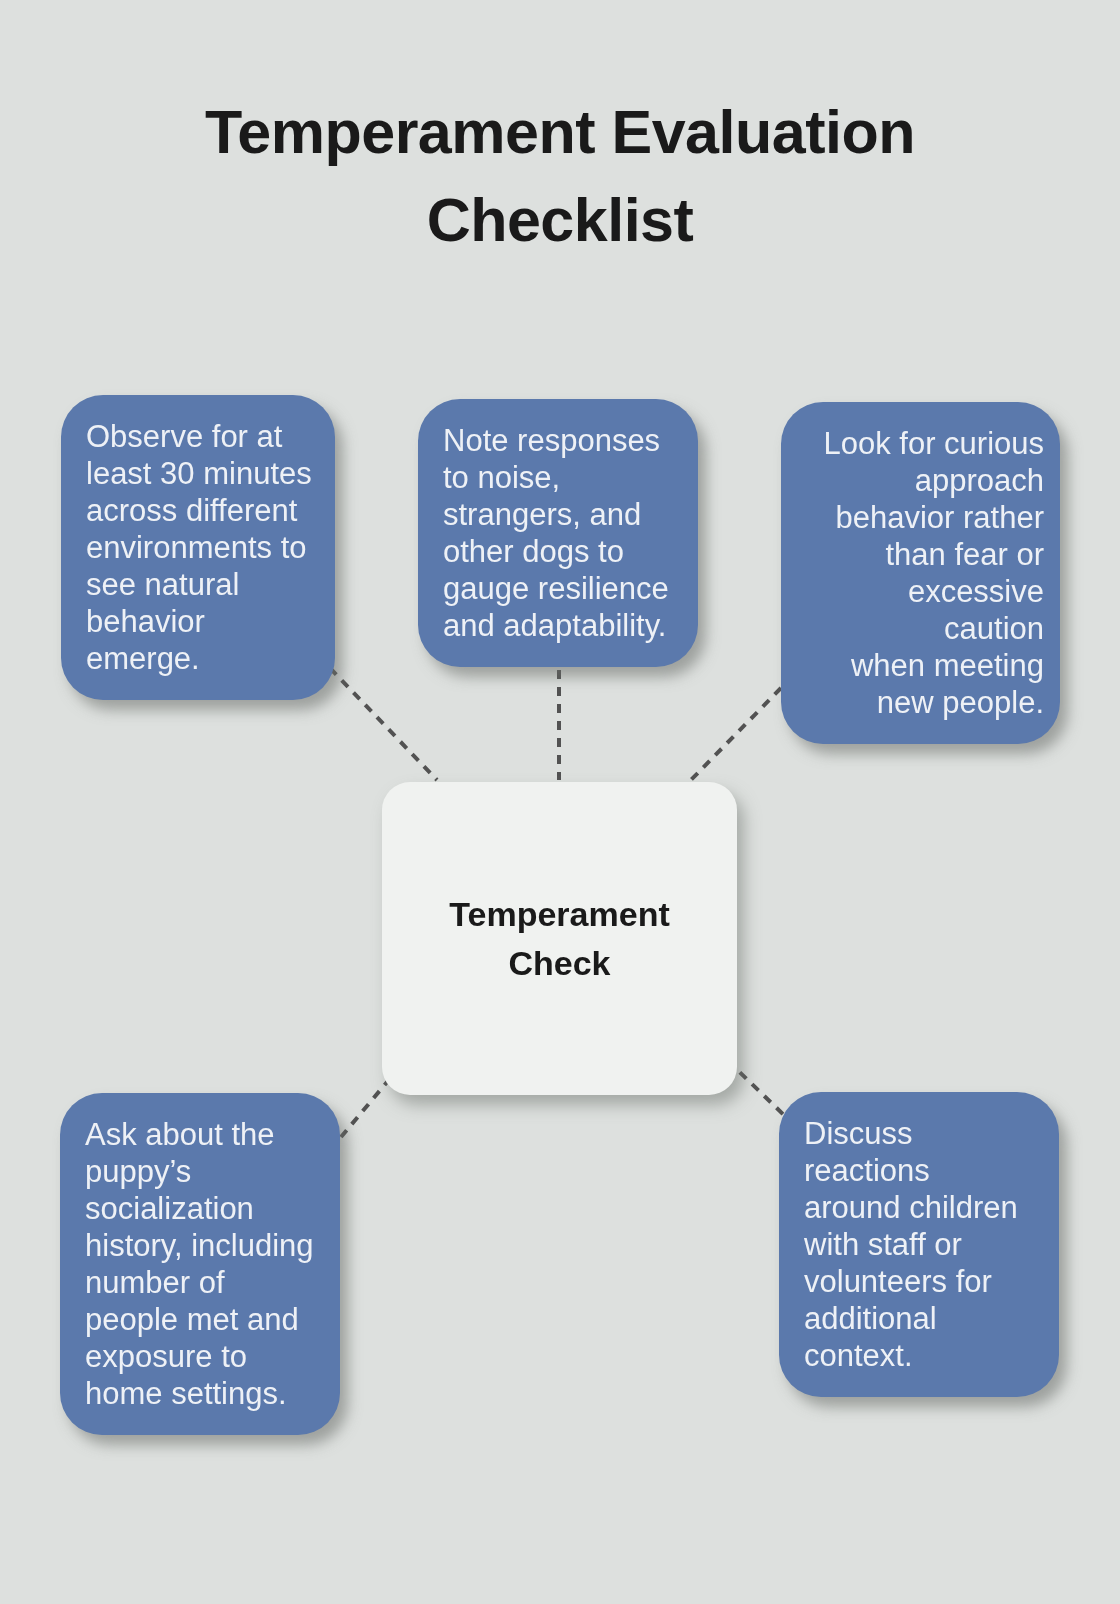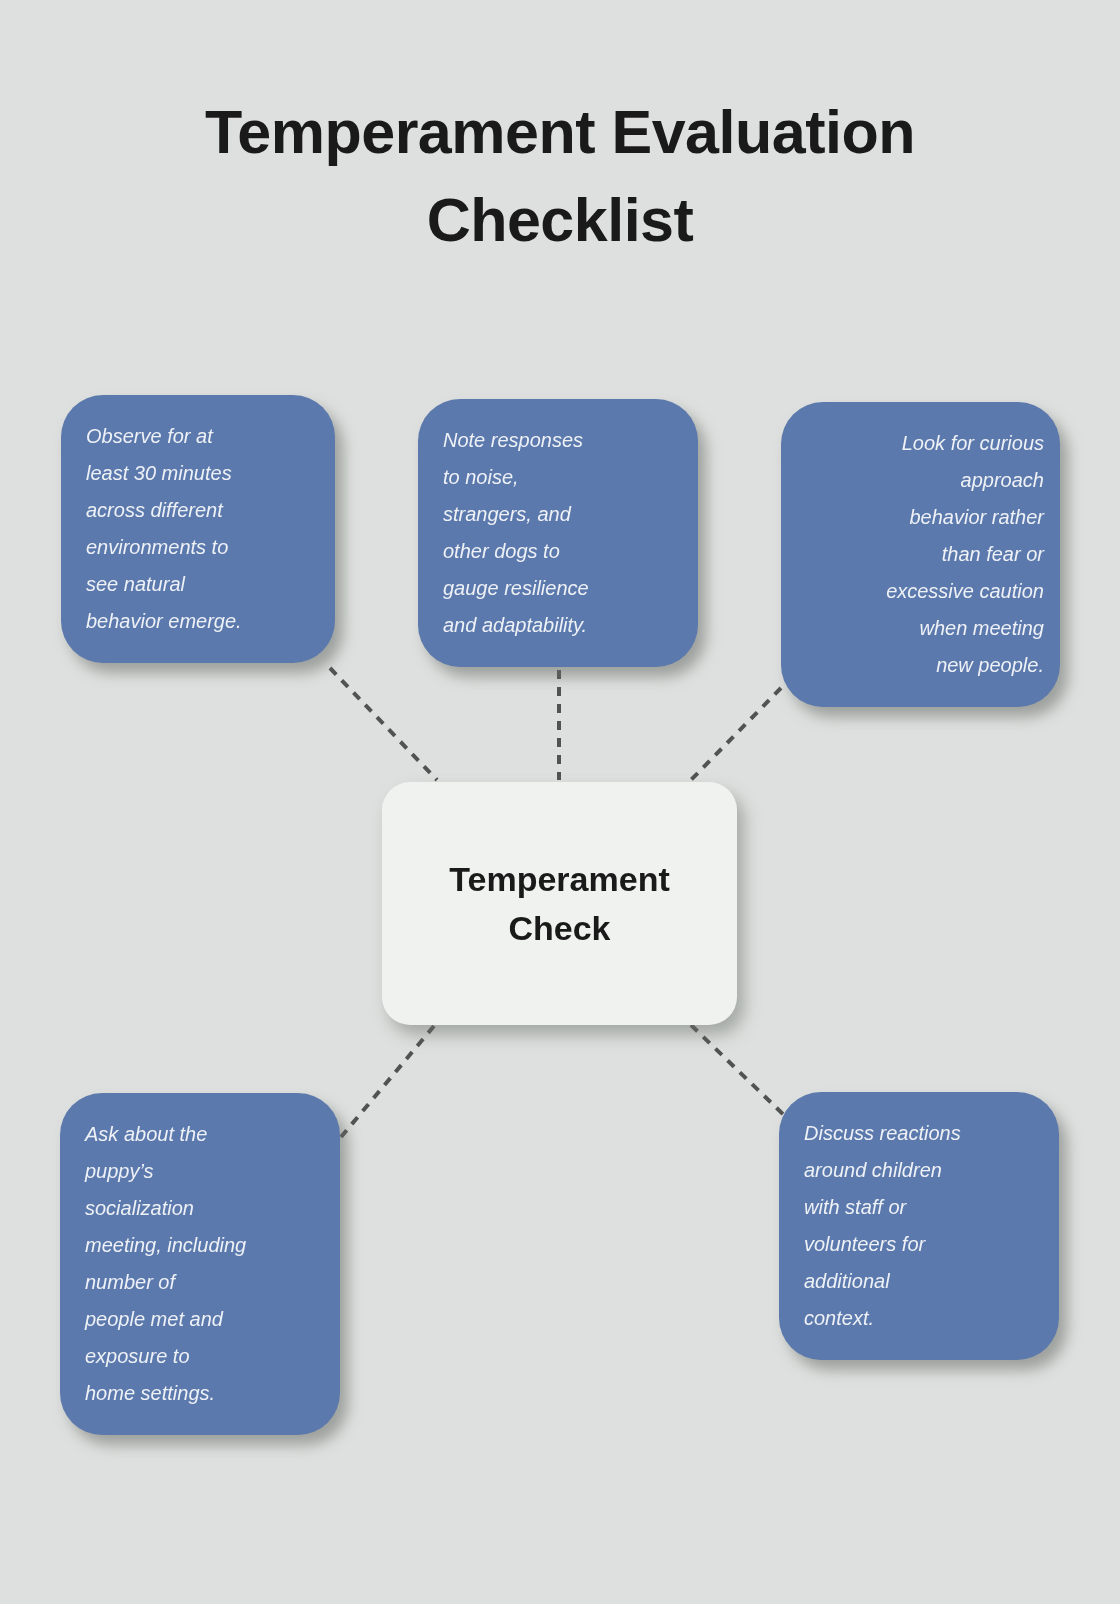--- a/index.html
+++ b/index.html
@@ -47,37 +47,36 @@
   .node {
     position: absolute;
     z-index: 2;
     background: #5b79ac;
     border-radius: 42px;
     padding: 23px 16px 23px 25px;
     box-shadow: 8px 10px 14px rgba(105, 110, 105, 0.55);
   }
   .node p {
     color: #eef1f6;
-    font-size: 20px;
+    font-size: 31px;
     line-height: 37px;
     white-space: pre-line;
-    font-style: italic;
   }
   .node-observe            { left: 61px;  top: 395px;  width: 274px; }
   .node-noise              { left: 418px; top: 399px;  width: 280px; }
   .node-curious            { left: 781px; top: 402px;  width: 279px; text-align: right; }
   .node-socialization      { left: 60px;  top: 1093px; width: 280px; }
   .node-children           { left: 779px; top: 1092px; width: 280px; }
   .center-node {
     position: absolute;
     z-index: 3;
     left: 382px;
     top: 782px;
     width: 355px;
-    height: 243px;
+    height: 313px;
     background: #f0f2f0;
     border-radius: 28px;
     box-shadow: 7px 10px 16px rgba(110, 115, 110, 0.5);
     display: flex;
     align-items: center;
     justify-content: center;
     text-align: center;
     padding: 0 25px;
   }
   .center-node p {
@@ -127,21 +126,21 @@
 than fear or
 excessive caution
 when meeting
 new people.</p>
   </div>
 
   <div class="node node-socialization">
     <p>Ask about the
 puppy’s
 socialization
-meeting, including
+history, including
 number of
 people met and
 exposure to
 home settings.</p>
   </div>
 
   <div class="node node-children">
     <p>Discuss reactions
 around children
 with staff or

